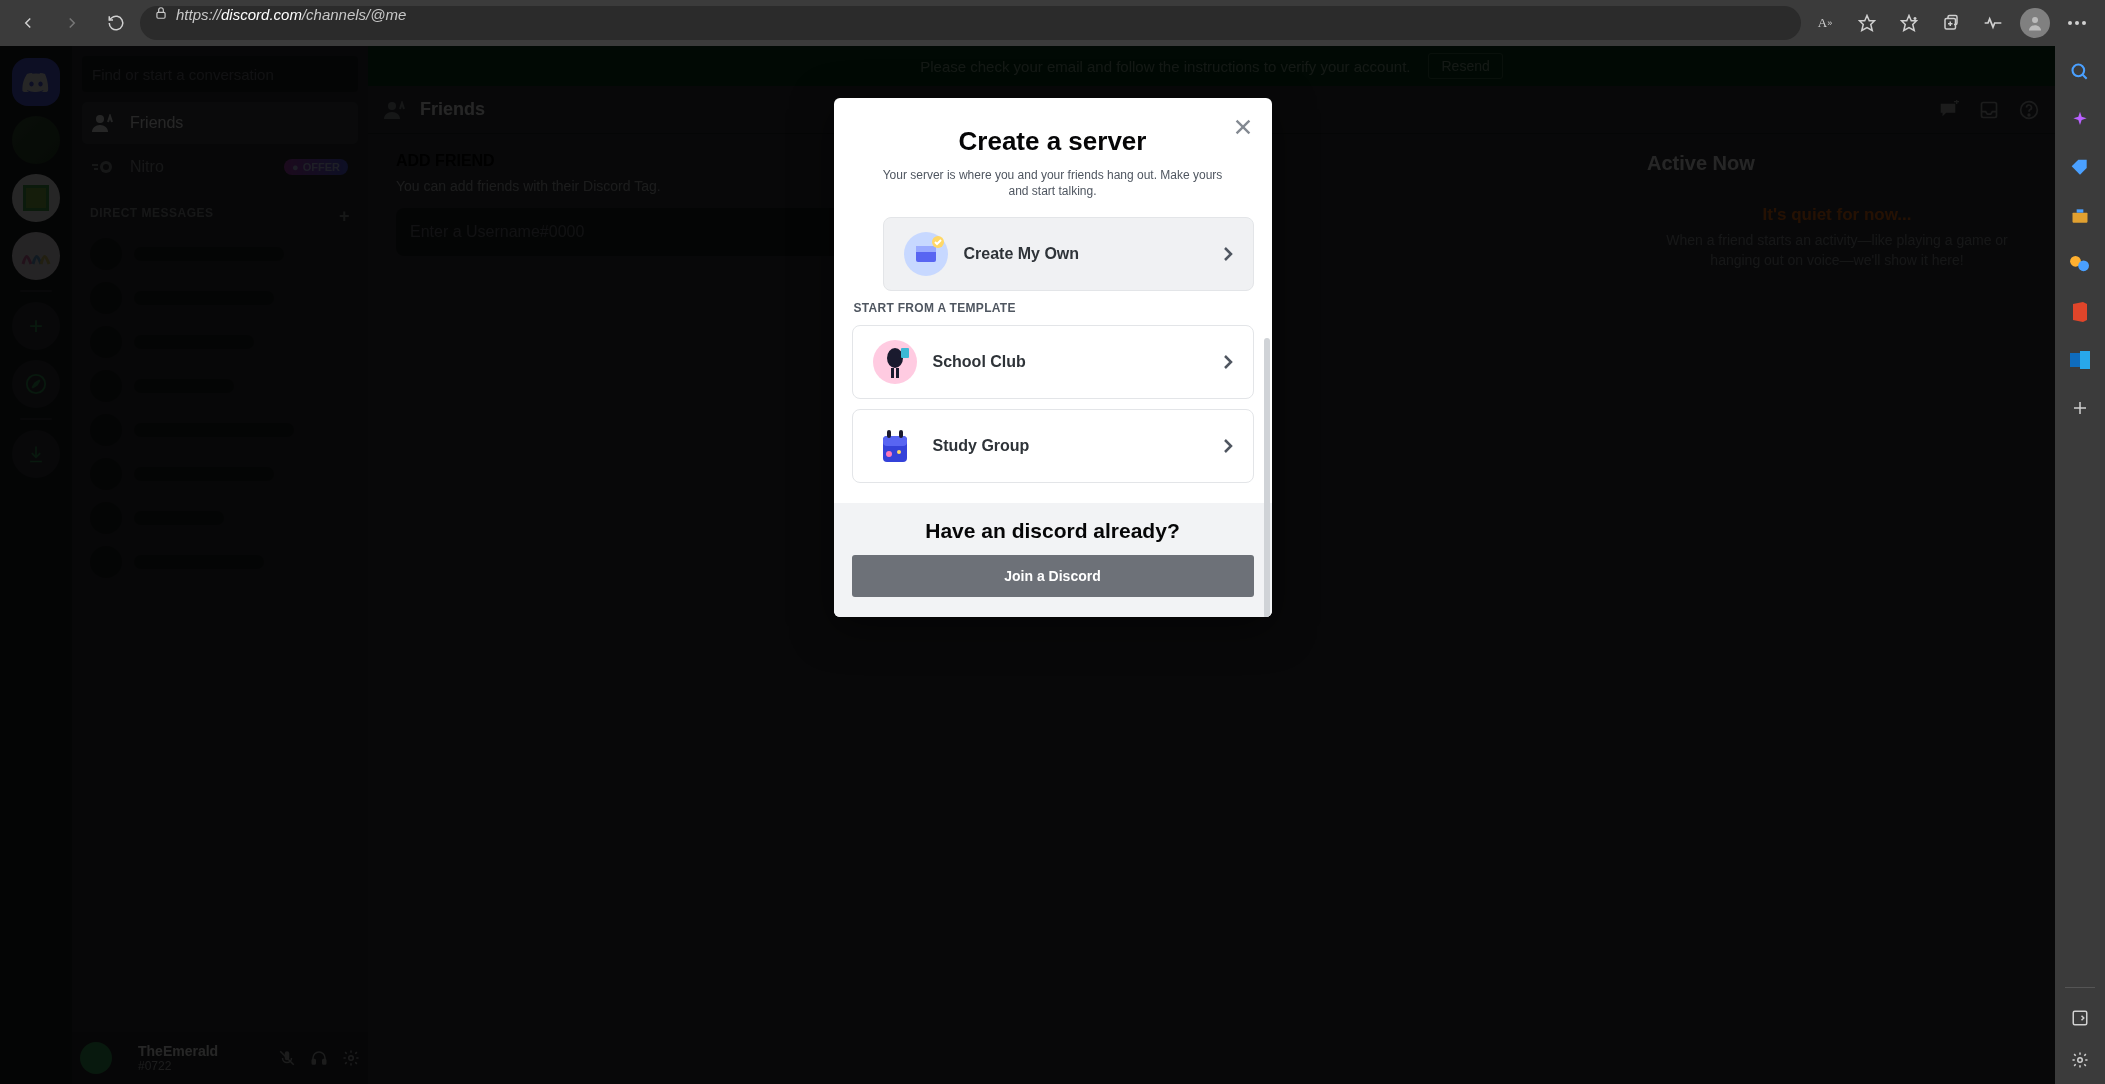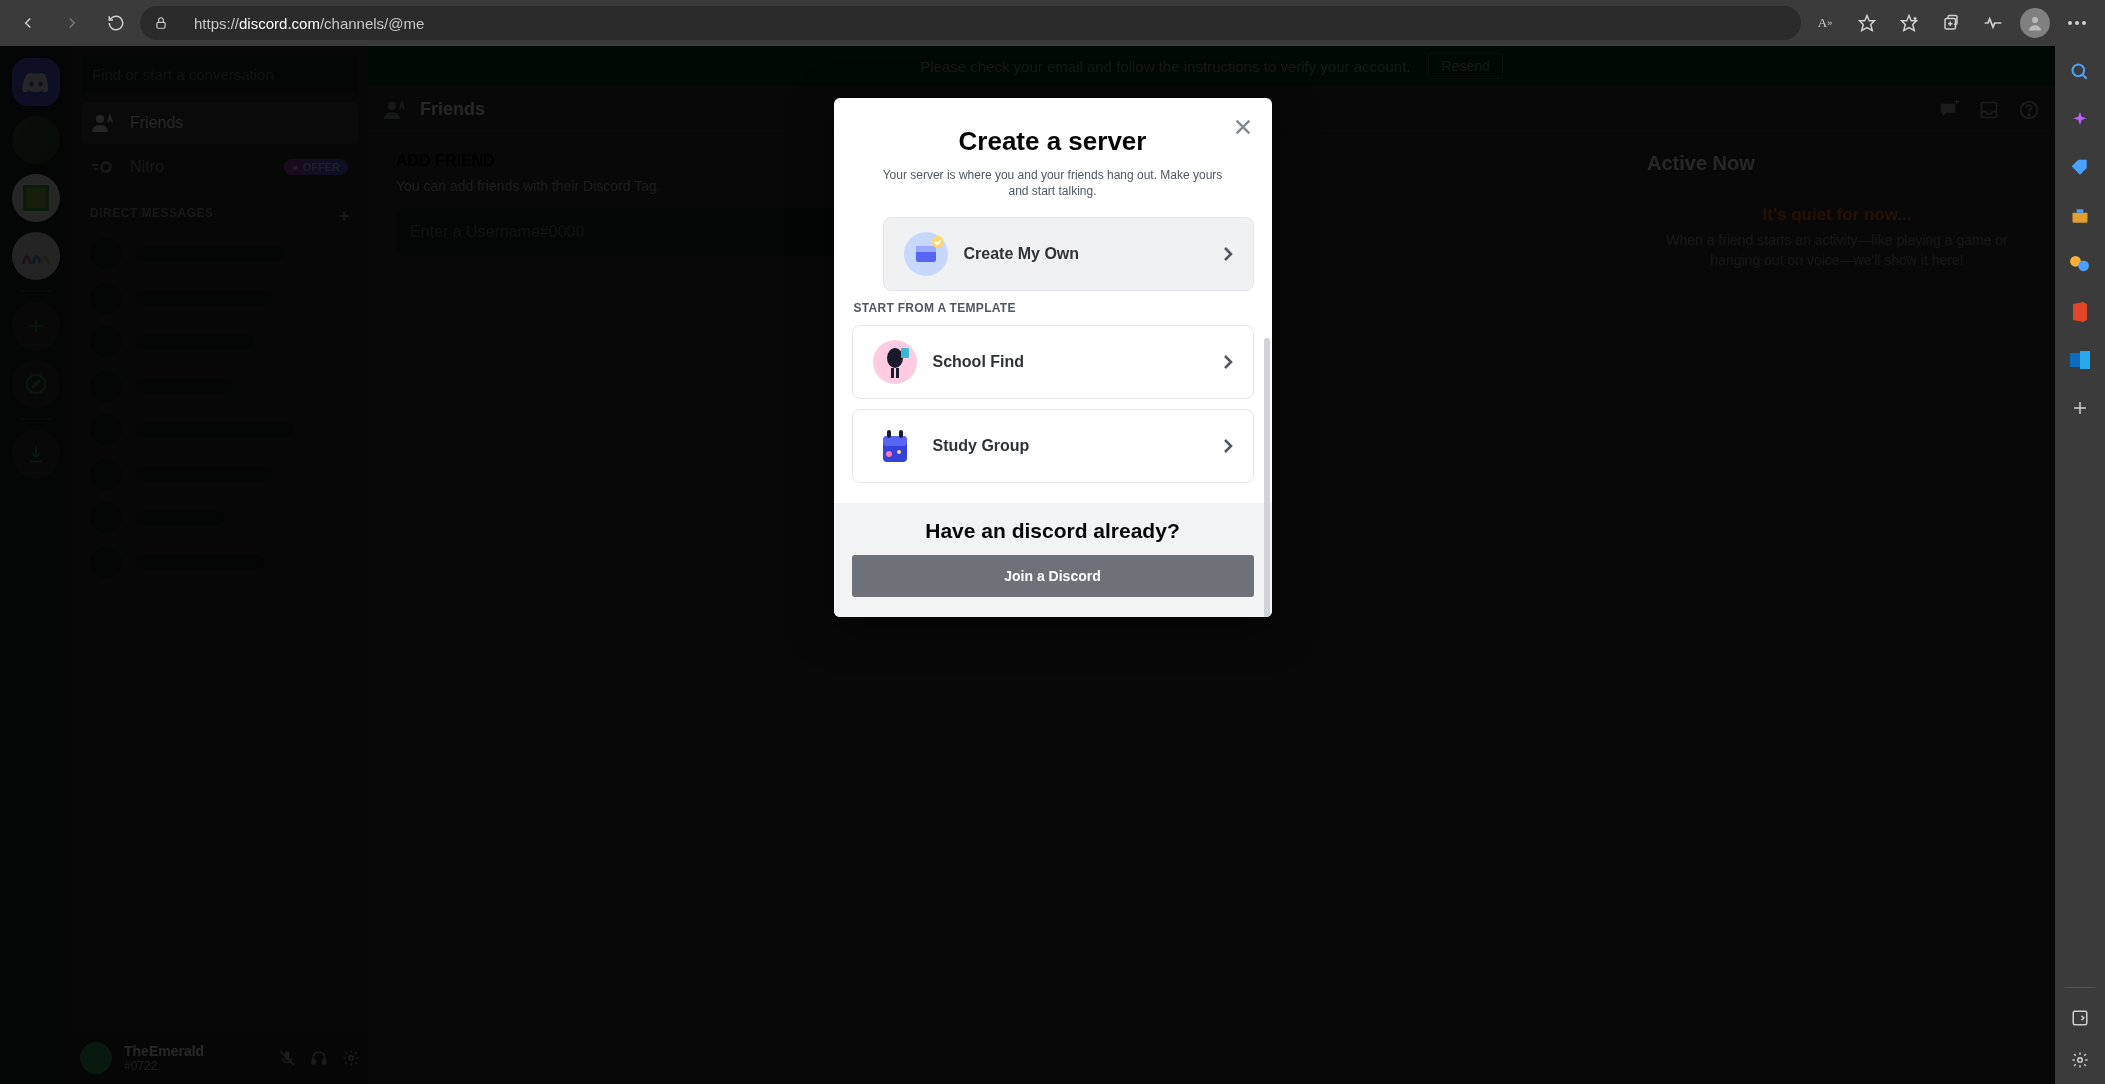--- a/index.html
+++ b/index.html
@@ -1,21 +1,21 @@
 <!DOCTYPE html>
 <html><head>
 <meta charset="utf-8">
 <style>
 * { margin: 0; padding: 0; box-sizing: border-box; font-family: "Segoe UI", -apple-system, sans-serif; }
 body { width: 2105px; height: 1084px; background: #202225; overflow: hidden; position: relative; }
 
 
 .browser-bar { height: 46px; background: #3b3b3b; display: flex; align-items: center; padding: 0 8px; gap: 4px; }
 .browser-btn { width: 40px; height: 40px; display: flex; align-items: center; justify-content: center; color: #d0d0d0; border-radius: 4px; }
-.url-bar { flex: 1; height: 34px; background: #2b2b2b; border-radius: 17px; display: flex; align-items: center; padding: 0 14px; color: #c8c8c8; font-size: 15px; gap: 26px; }
+.url-bar { flex: 1; height: 34px; background: #2b2b2b; border-radius: 17px; display: flex; align-items: flex-start; padding: 0 14px; color: #c8c8c8; font-size: 15px; gap: 8px; font-style: italic; }
 .url-domain { color: #fff; }
 .browser-right { display: flex; align-items: center; gap: 2px; }
 .avatar-circle { width: 30px; height: 30px; border-radius: 50%; background: #808080; }
 
 
 .edge-sidebar { position: absolute; right: 0; top: 46px; bottom: 0; width: 50px; background: #3b3b3b; display: flex; flex-direction: column; align-items: center; padding-top: 14px; gap: 24px; }
 .edge-icon { width: 24px; height: 24px; display: flex; align-items: center; justify-content: center; }
 .edge-divider { width: 30px; height: 1px; background: #555; }
 .edge-bottom { margin-top: auto; margin-bottom: 12px; display: flex; flex-direction: column; gap: 18px; align-items: center; }
 
@@ -36,21 +36,21 @@
 .find-convo { margin: 10px; height: 36px; background: #202225; border-radius: 4px; display: flex; align-items: center; padding: 0 10px; color: #72767d; font-size: 15px; }
 .nav-item { margin: 2px 10px; height: 42px; border-radius: 5px; display: flex; align-items: center; padding: 0 10px; gap: 14px; color: #96989d; font-size: 16px; }
 .nav-item.active { background: #42464d; color: #fff; }
 .nav-icon { width: 24px; text-align: center; }
 .offer-pill { background: #5865f2; color: #c7d0ff; font-size: 11px; font-weight: 700; padding: 2px 8px; border-radius: 10px; margin-left: auto; display: flex; align-items: center; gap: 4px; background: linear-gradient(90deg,#b845c1,#5865f2); }
 .dm-header { margin: 18px 18px 6px; font-size: 12px; font-weight: 700; color: #96989d; letter-spacing: .5px; display: flex; justify-content: space-between; }
 .dm-row { margin: 2px 10px; height: 42px; border-radius: 5px; display: flex; align-items: center; padding: 0 8px; gap: 12px; color: #96989d; }
 .dm-avatar { width: 32px; height: 32px; border-radius: 50%; background: #202225; }
 .dm-name-ph { height: 14px; border-radius: 7px; background: #202225; }
 
-.user-panel { position: absolute; left: 0; right: 0; bottom: 0; height: 52px; background: #292b2f; display: flex; align-items: center; padding: 0 8px; gap: 8px; color: #b9bbbe; font-size: 14px; }
+.user-panel { position: absolute; left: 0; right: 0; bottom: 0; height: 52px; background: #292b2f; display: flex; align-items: center; padding: 0 8px; gap: 22px; color: #b9bbbe; font-size: 14px; }
 .user-avatar { width: 32px; height: 32px; border-radius: 50%; background: #3ba55d; margin-right: 4px; }
 .user-name { font-weight: 600; color: #fff; font-size: 14px; }
 .user-tag { font-size: 12px; color: #b9bbbe; }
 .user-icons { margin-left: auto; display: flex; gap: 14px; }
 
 
 .main { position: absolute; left: 368px; right: 0; top: 0; bottom: 0; background: #36393f; z-index: 1; }
 .verify-banner { height: 40px; background: #0a3d1f; display: flex; align-items: center; justify-content: center; gap: 18px; color: #89a98f; font-size: 15px; }
 .resend-btn { border: 1px solid #3f6b4a; padding: 4px 12px; border-radius: 3px; color: #89a98f; font-size: 14px; }
 .main-header { height: 48px; display: flex; align-items: center; padding: 0 16px; gap: 12px; color: #fff; font-size: 18px; font-weight: 600; border-bottom: 1px solid #26282c; }
@@ -434,21 +434,21 @@
     <div class="opt-card">
       <div class="opt-icon">
           <svg width="48" height="48" viewBox="0 0 48 48">
             <circle cx="24" cy="24" r="22" fill="#ffcbe1"></circle>
             <ellipse cx="24" cy="20" rx="8" ry="10" fill="#1a1a2e"></ellipse>
             <rect x="20" y="30" width="3" height="10" fill="#1a1a2e"></rect>
             <rect x="25" y="30" width="3" height="10" fill="#1a1a2e"></rect>
             <rect x="30" y="10" width="8" height="10" rx="1" fill="#3cb8d4"></rect>
           </svg>
         </div>
-      <div class="opt-label">School Find</div>
+      <div class="opt-label">School Club</div>
       <div class="opt-chevron">
           <svg width="14" height="20" viewBox="0 0 14 20" fill="none" stroke="#4f5660" stroke-width="2.5">
             <path d="M4 4l6 6-6 6"></path>
           </svg>
         </div>
     </div>
 
     <div class="opt-card">
       <div class="opt-icon">
           <svg width="48" height="48" viewBox="0 0 48 48">

